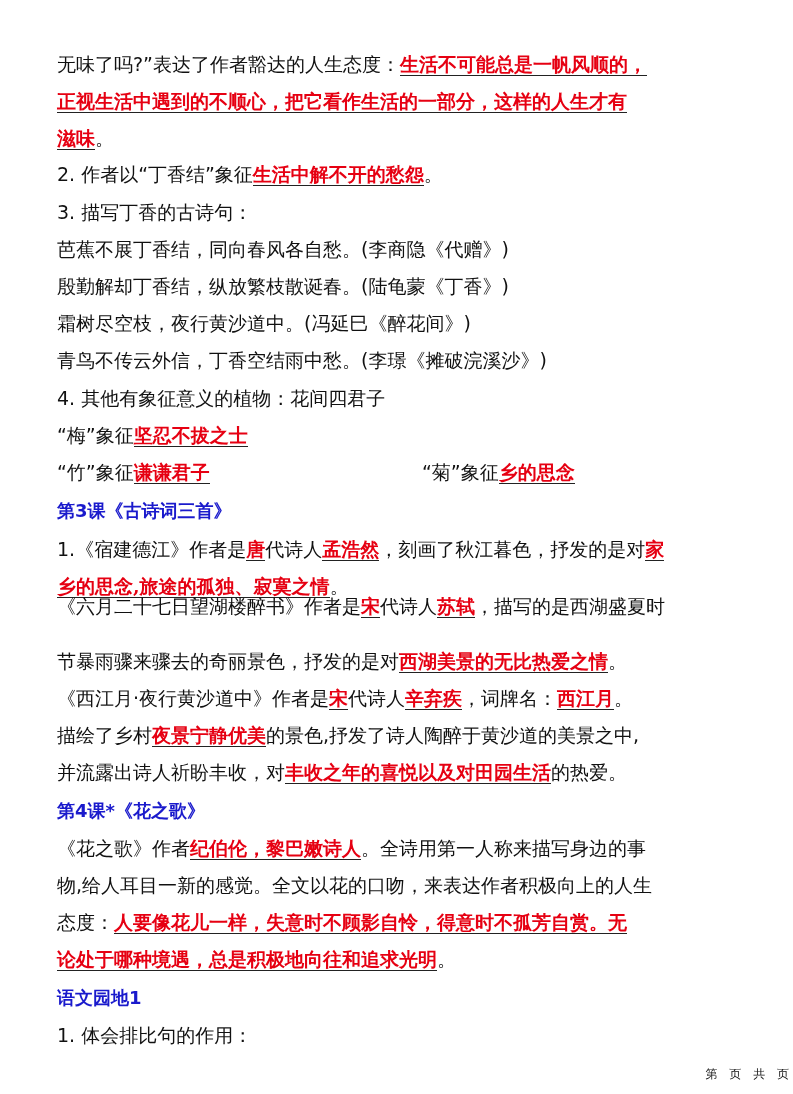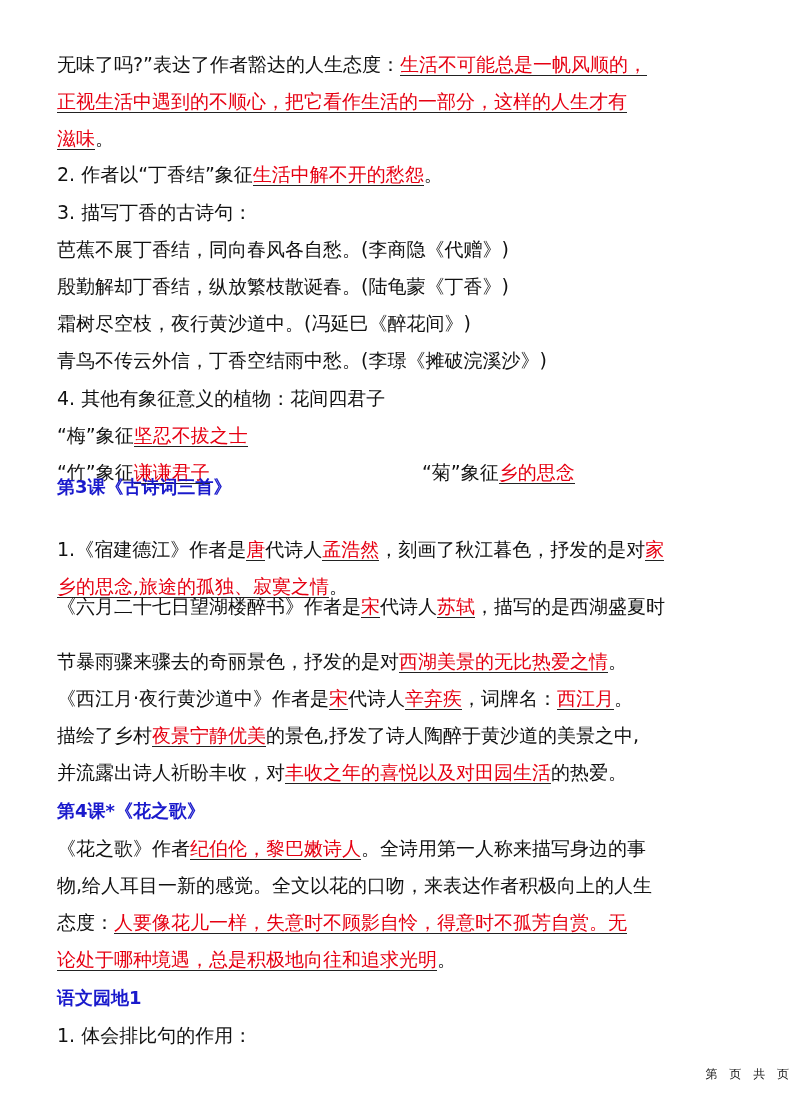--- a/index.html
+++ b/index.html
@@ -1,20 +1,20 @@
 <!DOCTYPE html>
 <html><head>
 <meta charset="utf-8">
 <style>
   html, body { margin: 0; padding: 0; background: #ffffff; }
   body { width: 793px; height: 1094px; position: relative; overflow: hidden;
          font-family: "DejaVu Sans", "Liberation Sans", sans-serif; color: #111; }
   .page { position: absolute; left: 57px; top: 0; width: 680px; }
   .line { position: absolute; left: 0; font-size: 19px; line-height: 24px; white-space: nowrap; }
-  .red { color: #e60012; font-family: "DejaVu Serif", "Liberation Serif", serif; font-weight: normal; border-bottom: 1.5px solid #222; }
+  .red { color: #e60012; font-family: "DejaVu Serif", "Liberation Serif", serif; font-weight: bold; border-bottom: 1.5px solid #222; }
   .blue { color: #1a1acc; font-weight: bold; font-size: 18px; }
   .col2 { position: absolute; left: 365px; }
   .footer { position: absolute; top: 1066px; left: 0; width: 793px; text-align: right; font-size: 12px; letter-spacing: 4px; }
 </style>
 </head>
 <body>
 
 <div class="page">
   <div class="line" style="top:52px"><span>无味了吗?”表达了作者豁达的人生态度：</span><span class="red">生活不可能总是一帆风顺的，</span></div>
   <div class="line" style="top:89px"><span class="red">正视生活中遇到的不顺心，把它看作生活的一部分，这样的人生才有</span></div>
@@ -22,21 +22,21 @@
   <div class="line" style="top:162px"><span>2. 作者以“丁香结”象征</span><span class="red">生活中解不开的愁怨</span><span>。</span></div>
   <div class="line" style="top:200px">3. 描写丁香的古诗句：</div>
   <div class="line" style="top:237px">芭蕉不展丁香结，同向春风各自愁。(李商隐《代赠》)</div>
   <div class="line" style="top:274px">殷勤解却丁香结，纵放繁枝散诞春。(陆龟蒙《丁香》)</div>
   <div class="line" style="top:311px">霜树尽空枝，夜行黄沙道中。(冯延巳《醉花间》)</div>
   <div class="line" style="top:348px">青鸟不传云外信，丁香空结雨中愁。(李璟《摊破浣溪沙》)</div>
   <div class="line" style="top:386px">4. 其他有象征意义的植物：花间四君子</div>
   <div class="line" style="top:423px"><span>“梅”象征</span><span class="red">坚忍不拔之士</span></div>
   <div class="line" style="top:460px"><span>“竹”象征</span><span class="red">谦谦君子</span><span class="col2"><span>“菊”象征</span><span class="red">乡的思念</span></span></div>
 
-  <div class="line blue" style="top:475px">第3课《古诗词三首》</div>
+  <div class="line blue" style="top:499px">第3课《古诗词三首》</div>
   <div class="line" style="top:537px"><span>1.《宿建德江》作者是</span><span class="red">唐</span><span>代诗人</span><span class="red">孟浩然</span><span>，刻画了秋江暮色，抒发的是对</span><span class="red">家</span></div>
   <div class="line" style="top:574px"><span class="red">乡的思念,旅途的孤独、寂寞之情</span><span>。</span></div>
   <div class="line" style="top:594px"><span>《六月二十七日望湖楼醉书》作者是</span><span class="red">宋</span><span>代诗人</span><span class="red">苏轼</span><span>，描写的是西湖盛夏时</span></div>
   <div class="line" style="top:649px"><span>节暴雨骤来骤去的奇丽景色，抒发的是对</span><span class="red">西湖美景的无比热爱之情</span><span>。</span></div>
   <div class="line" style="top:686px"><span>《西江月·夜行黄沙道中》作者是</span><span class="red">宋</span><span>代诗人</span><span class="red">辛弃疾</span><span>，词牌名：</span><span class="red">西江月</span><span>。</span></div>
   <div class="line" style="top:723px"><span>描绘了乡村</span><span class="red">夜景宁静优美</span><span>的景色,抒发了诗人陶醉于黄沙道的美景之中,</span></div>
   <div class="line" style="top:760px"><span>并流露出诗人祈盼丰收，对</span><span class="red">丰收之年的喜悦以及对田园生活</span><span>的热爱。</span></div>
 
   <div class="line blue" style="top:799px">第4课*《花之歌》</div>
   <div class="line" style="top:836px"><span>《花之歌》作者</span><span class="red">纪伯伦，黎巴嫩诗人</span><span>。全诗用第一人称来描写身边的事</span></div>

